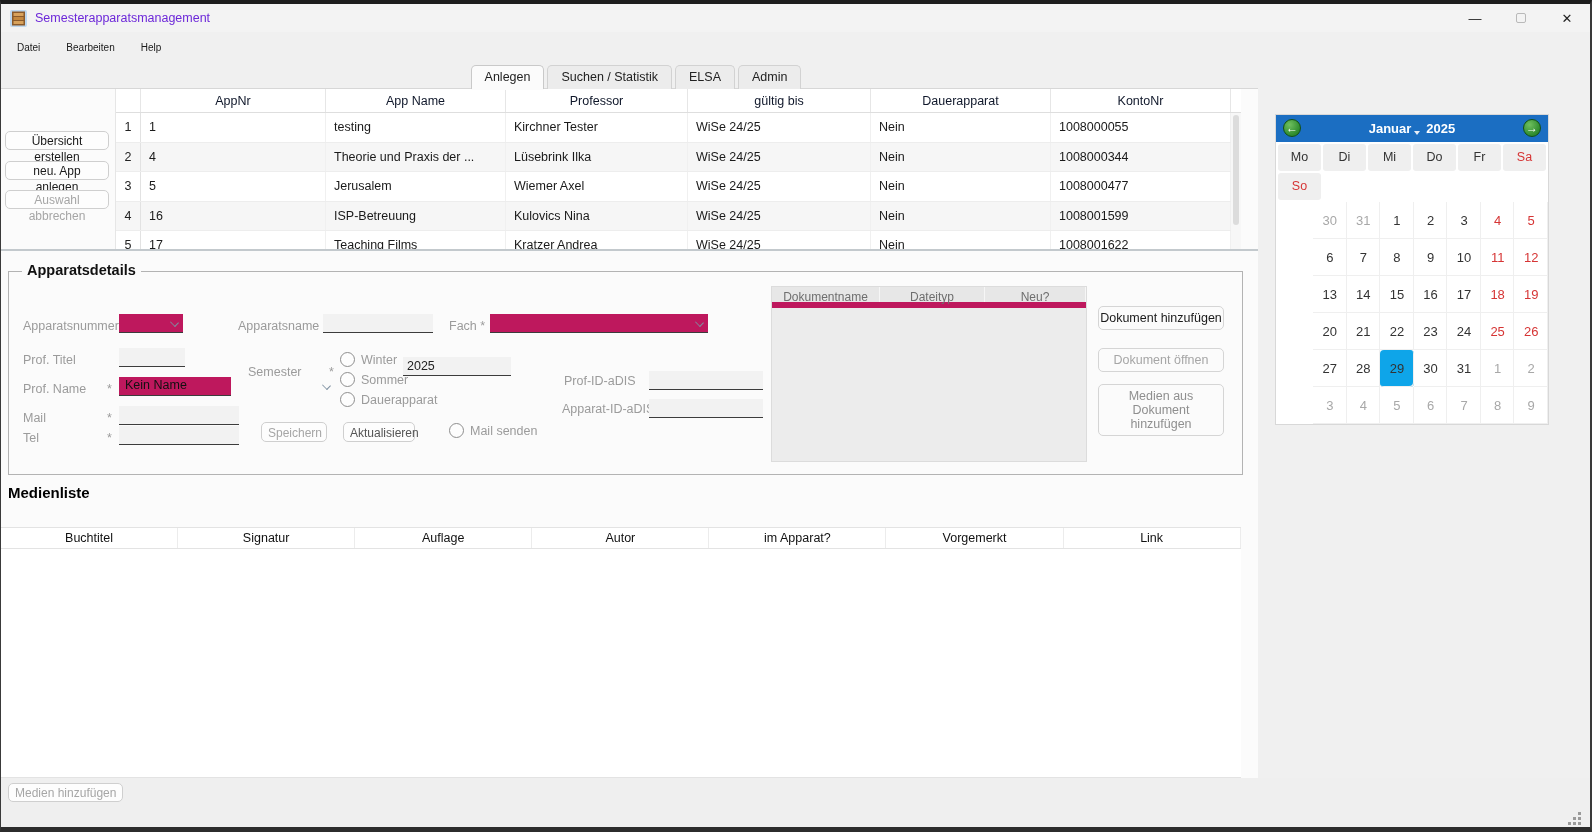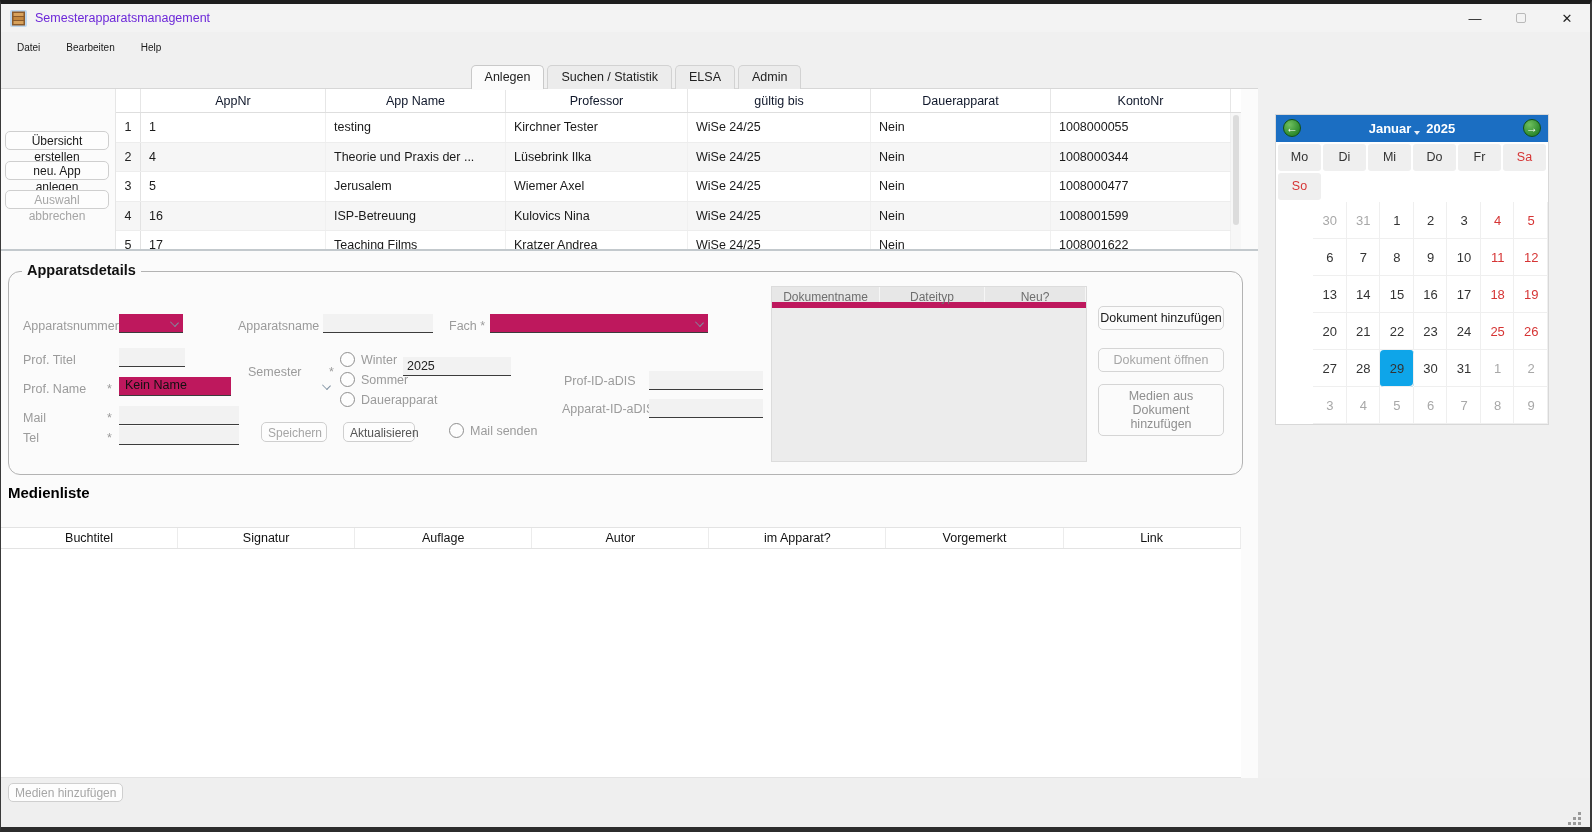--- a/index.html
+++ b/index.html
@@ -63,21 +63,21 @@
     border-right:1px solid #f0f0f0; }
   .tcell.num { padding-left:0; text-align:center; color:#222; border-right:1px solid #e2e2e2; }
   .c0{width:25px}.c1{width:185px}.c2{width:180px}.c3{width:182px}.c4{width:183px}.c5{width:180px}.c6{width:180px}
   .vscroll { position:absolute; right:0; top:24px; width:10px; bottom:0; background:#f7f7f7; }
   .vthumb { position:absolute; left:2px; right:2px; top:2px; height:110px; background:#dcdcdc; border-radius:3px; }
 
   .splitter { left:1px; top:249px; width:1257px; height:2px; background:#c3c9cd; }
 
   
   .groupbox { left:8px; top:271px; width:1235px; height:204px;
-    border:1px solid #b3b3b3; border-radius:12px; }
+    border:1px solid #b3b3b3; border-radius:0; }
   .legend { position:absolute; top:-10px; left:13px; background:#fbfbfb; padding:0 5px;
     font-weight:bold; font-size:14.5px; color:#111; }
 
   .flabel { position:absolute; color:#9b9b9b; font-size:12.5px; white-space:nowrap; }
   .req { position:absolute; color:#9b9b9b; font-size:12.5px; }
   .tinput { position:absolute; height:19px; background:#f2f2f2; border:none;
     border-bottom:1.4px solid #3c3c3c; font-family:inherit; font-size:12.5px; color:#222;
     padding:0 4px; outline:none; }
   .combo { position:absolute; height:19px; background:#be185d;
     border-bottom:1.4px solid #3c3c3c; font-size:12.5px; color:#111;

